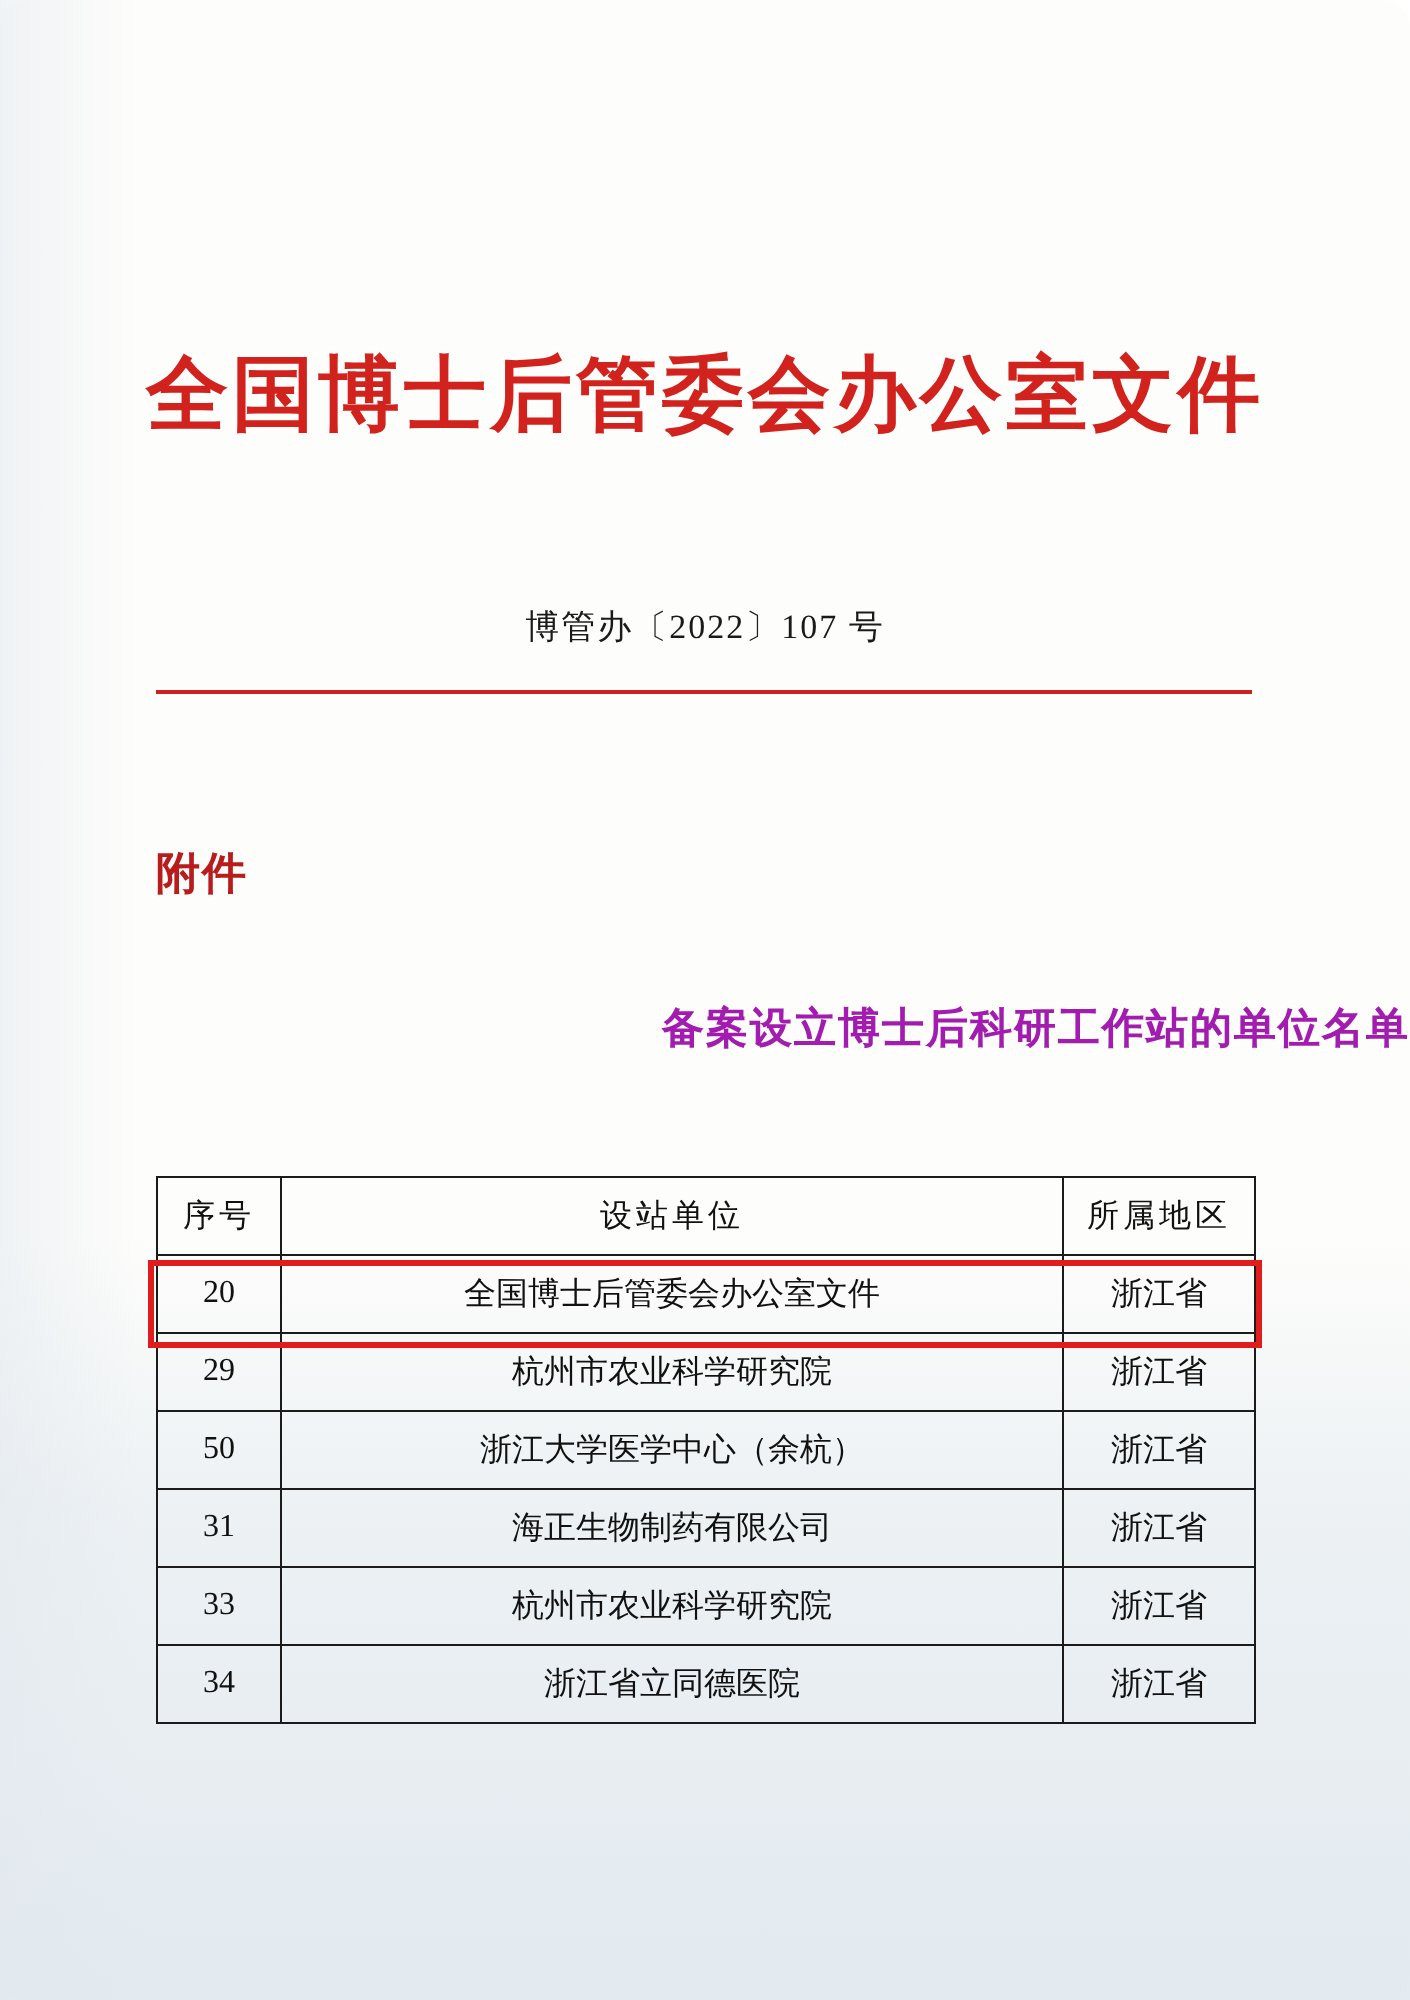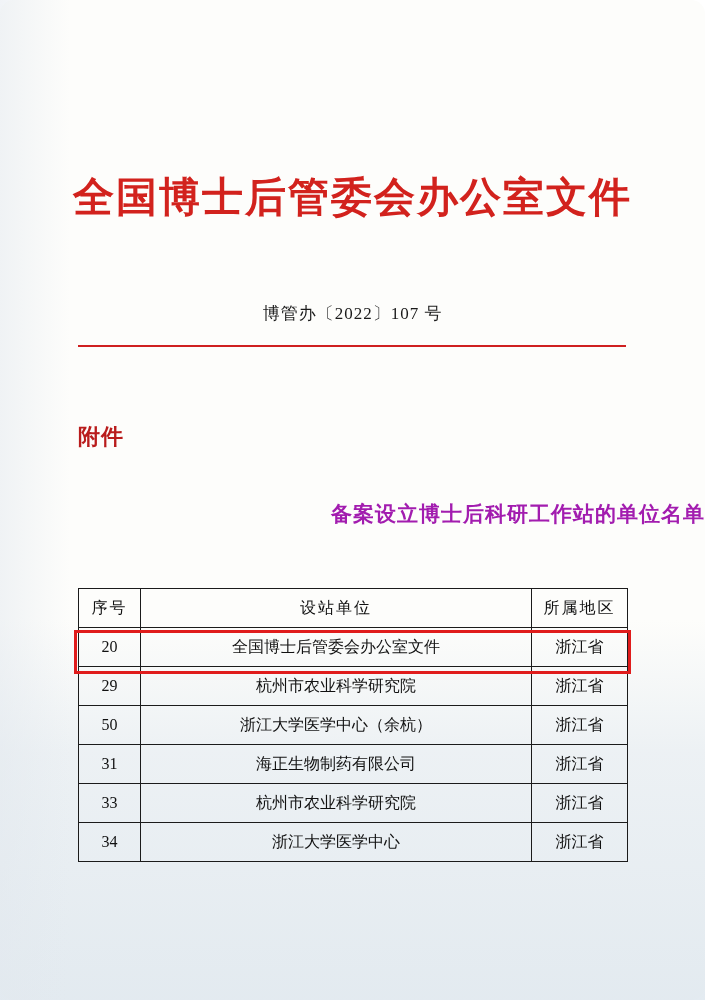--- a/index.html
+++ b/index.html
@@ -188,21 +188,21 @@
         <td>海正生物制药有限公司</td>
         <td>浙江省</td>
       </tr>
       <tr>
         <td>33</td>
         <td>杭州市农业科学研究院</td>
         <td>浙江省</td>
       </tr>
       <tr>
         <td>34</td>
-        <td>浙江大学医学中心</td>
+        <td>浙江省立同德医院</td>
         <td>浙江省</td>
       </tr>
     </tbody>
   </table>
 
   <div class="hl-box"></div>
 
 </div>
 
 </body></html>

